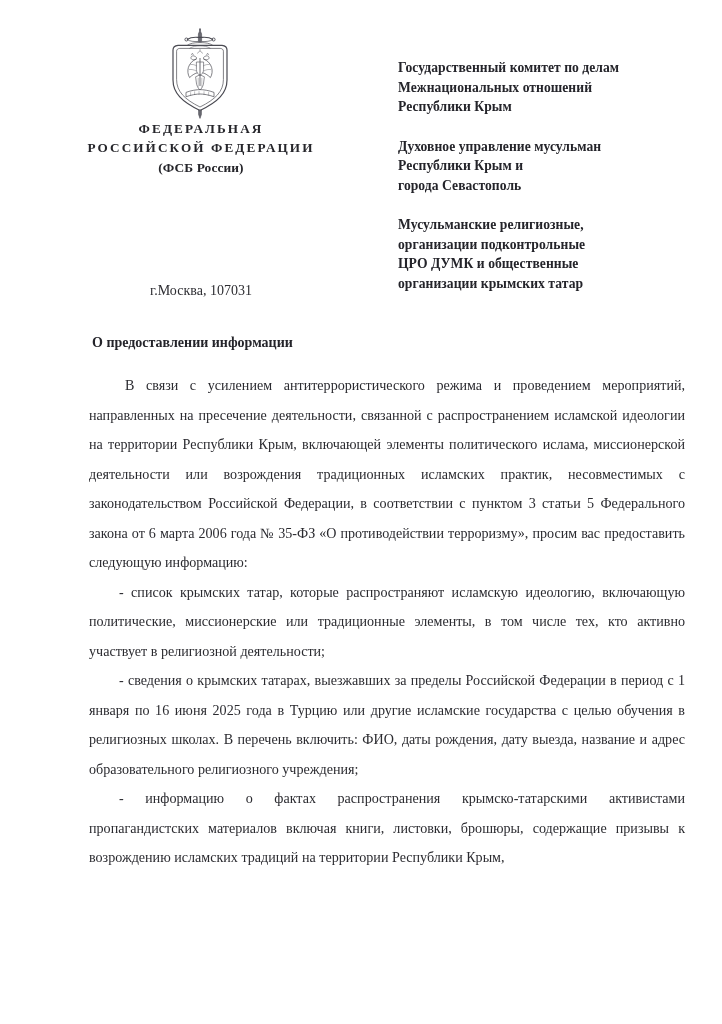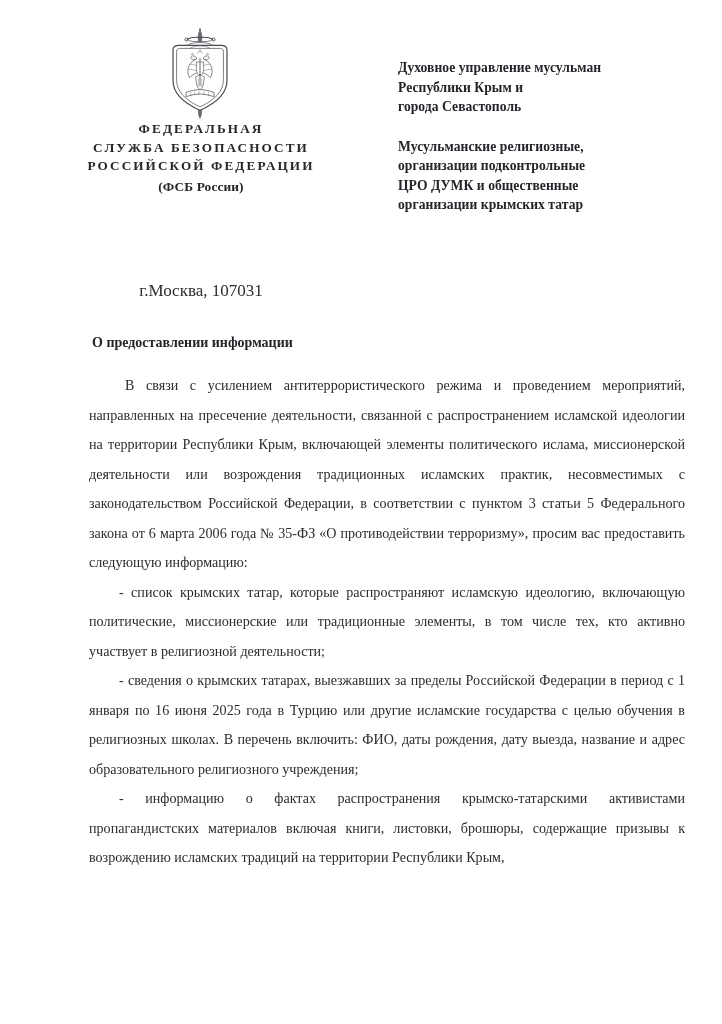--- a/index.html
+++ b/index.html
@@ -91,21 +91,21 @@
   .docref-no {
     padding: 0 6px;
   }
   .docref-num {
     border-bottom: 1px solid #3a3a3f;
     padding: 0 16px 1px 16px;
     min-width: 74px;
     text-align: center;
   }
   .docref-city {
-    font-size: 17px;
+    font-size: 14px;
     line-height: 14px;
     margin-top: 2px;
     color: #2d2d32;
   }
 
   
   .addressees {
     position: absolute;
     left: 398px;
     top: 58px;
@@ -215,31 +215,35 @@
         <path d="M27.6 64.2 L27.6 67.8 M31.6 63.4 L31.6 67 M36 63.1 L36 66.7
                  M41 63.3 L41 66.9 M45.6 64 L45.6 67.6" stroke-width="0.35"></path>
 
         <path d="M35.6 82 L38.4 82 L38.4 86.4 L37 90.4 L35.6 86.4 Z" fill="#6a6a72" stroke="#4a4a52" stroke-width="0.6"></path>
       </g>
     </svg>
   </div>
 
   <div class="letterhead">
     <div class="lh-line">ФЕДЕРАЛЬНАЯ</div>
-    <div class="lh-line">СЛУЖБА БЕЗОПАСНОСТИ</div>
     <div class="lh-line">РОССИЙСКОЙ ФЕДЕРАЦИИ</div>
     <div class="lh-abbr">(ФСБ России)</div>
   </div>
 
 
   <div class="docref">
     <div class="docref-city">г.Москва, 107031</div>
   </div>
 
   <div class="addressees">
+    <div class="addr-group">
+      <div class="addr-line">Государственный комитет по делам</div>
+      <div class="addr-line">Межнациональных отношений</div>
+      <div class="addr-line">Республики Крым</div>
+    </div>
     <div class="addr-group">
       <div class="addr-line">Духовное управление мусульман</div>
       <div class="addr-line">Республики Крым и</div>
       <div class="addr-line">города Севастополь</div>
     </div>
     <div class="addr-group">
       <div class="addr-line">Мусульманские религиозные,</div>
       <div class="addr-line">организации подконтрольные</div>
       <div class="addr-line">ЦРО ДУМК и общественные</div>
       <div class="addr-line">организации крымских татар</div>

